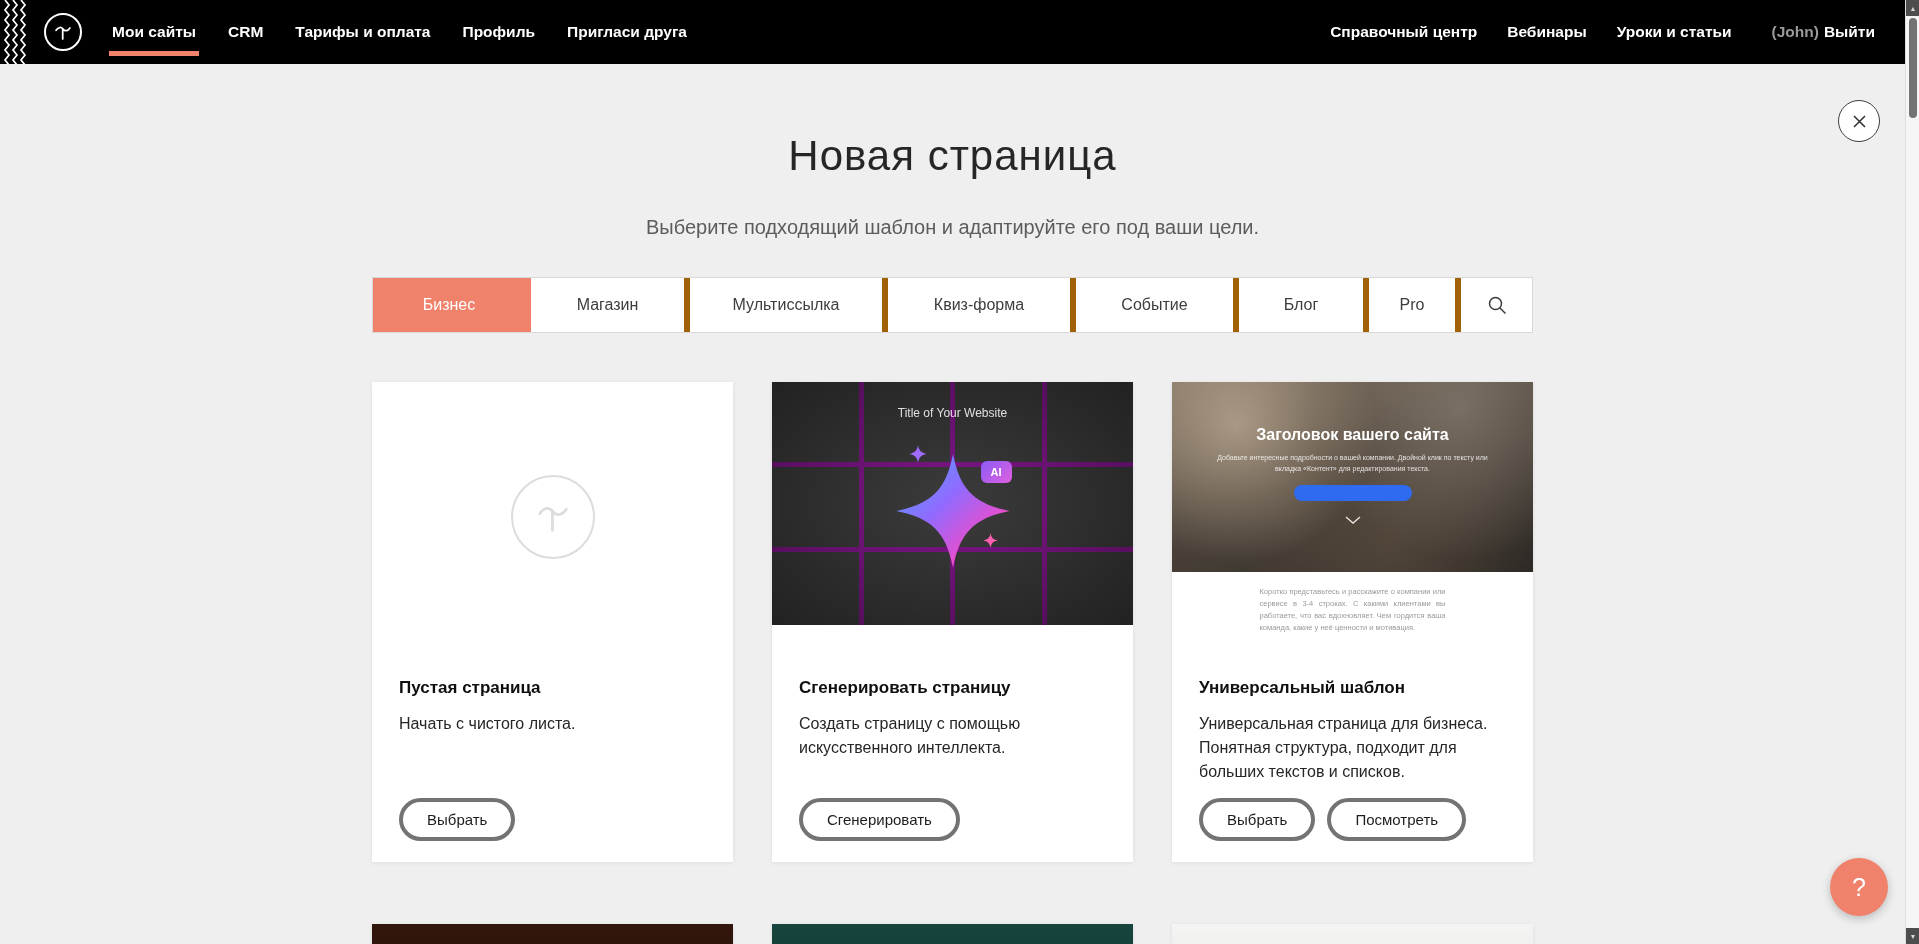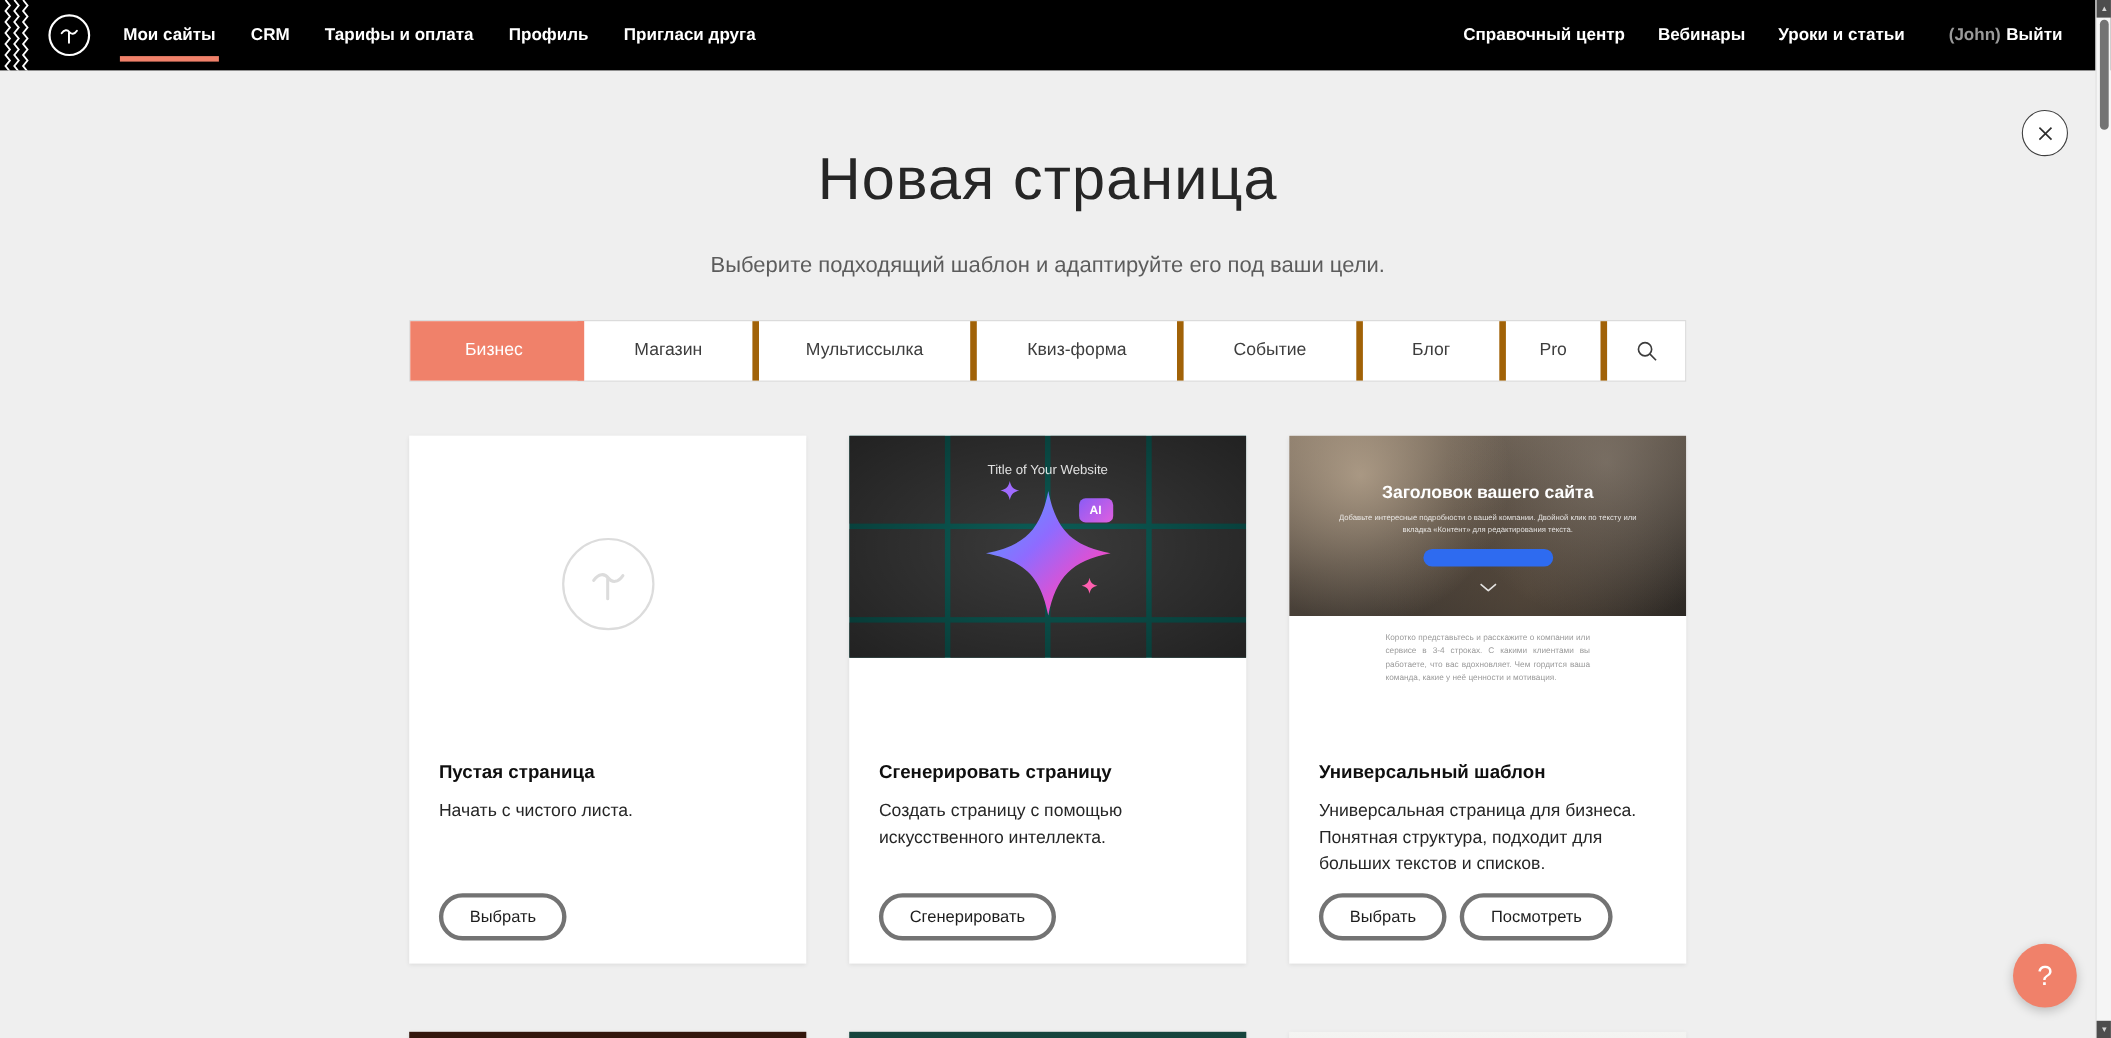--- a/index.html
+++ b/index.html
@@ -54,21 +54,21 @@
   .sb-down::before { content:"▼"; }
 
   
   .content { position:absolute; top:64px; left:0; width:1905px; }
   .close-btn {
     position:absolute; top:36px; left:1838px; width:42px; height:42px;
     background:#fff; border:1.5px solid #3f3f3f; border-radius:50%;
     display:flex; align-items:center; justify-content:center; cursor:pointer;
   }
   .page-title {
-    margin-top:68px; text-align:center; font-size:54px; font-weight:300;
+    margin-top:68px; text-align:center; font-size:42px; font-weight:300;
     color:#262626; letter-spacing:1px;
   }
   .page-subtitle {
     margin-top:36px; text-align:center; font-size:20px; color:#5c5c5c;
   }
 
   
   .tabs {
     width:1161px; margin:38px auto 0; height:56px; display:flex;
     background:#fff; border:1px solid #d8d8d8;
@@ -95,21 +95,21 @@
   .card-top { height:270px; flex:none; position:relative; }
 
   
   .blank-top { display:flex; align-items:center; justify-content:center; }
   .watermark {
     width:84px; height:84px; border:2.5px solid #dcdcdc; border-radius:50%;
     display:flex; align-items:center; justify-content:center;
   }
 
   
-  .collage-wrap { height:202px; overflow:hidden; position:relative; background:#0f766e; }
+  .collage-wrap { height:243px; overflow:hidden; position:relative; background:#a21caf; }
   .collage {
     position:absolute; inset:0; display:grid; gap:5px;
     grid-template-columns:repeat(4,1fr); grid-auto-rows:80px;
   }
   .collage div { background:#4a4a4a; }
   .cg1{background:#5b5b5b;} .cg2{background:#474747;} .cg3{background:#6a6a6a;}
   .cg4{background:#d9d9d9;} .cg5{background:#3c3c3c;} .cg6{background:#707070;}
   .cg7{background:#2f2f2f;} .cg8{background:#c9c9c9;} .cg9{background:#5a4a3f;}
   .cg10{background:#666666;} .cg11{background:#4a4a4a;} .cg12{background:#d4d4d4;}
   .cg13{background:#333333;} .cg14{background:#5e5e5e;} .cg15{background:#444444;} .cg16{background:#bbbbbb;}
@@ -128,21 +128,21 @@
   .ai-badge {
     position:absolute; left:calc(50% + 28px); top:calc(53% - 50px); z-index:4;
     width:31px; height:22px; border-radius:6px;
     background:linear-gradient(135deg,#8a5cf6,#e05fe0);
     color:#fff; font-size:11px; font-weight:bold;
     display:flex; align-items:center; justify-content:center;
   }
 
   
   .tpl-img {
-    height:164px; position:relative; text-align:center; padding-top:44px;
+    height:190px; position:relative; text-align:center; padding-top:44px;
     background:
       radial-gradient(circle at 18% 22%, rgba(205,185,160,.65), transparent 42%),
       radial-gradient(circle at 80% 15%, rgba(160,148,135,.5), transparent 45%),
       radial-gradient(circle at 60% 85%, rgba(95,80,65,.6), transparent 55%),
       linear-gradient(160deg,#7a6c5d 0%, #4e453c 45%, #2c2824 100%);
   }
   .tpl-heading { color:#fff; font-size:16px; font-weight:bold; }
   .tpl-subtext {
     width:76%; margin:9px auto 0; font-size:7px; line-height:1.5;
     color:rgba(255,255,255,.82); text-align:center;

